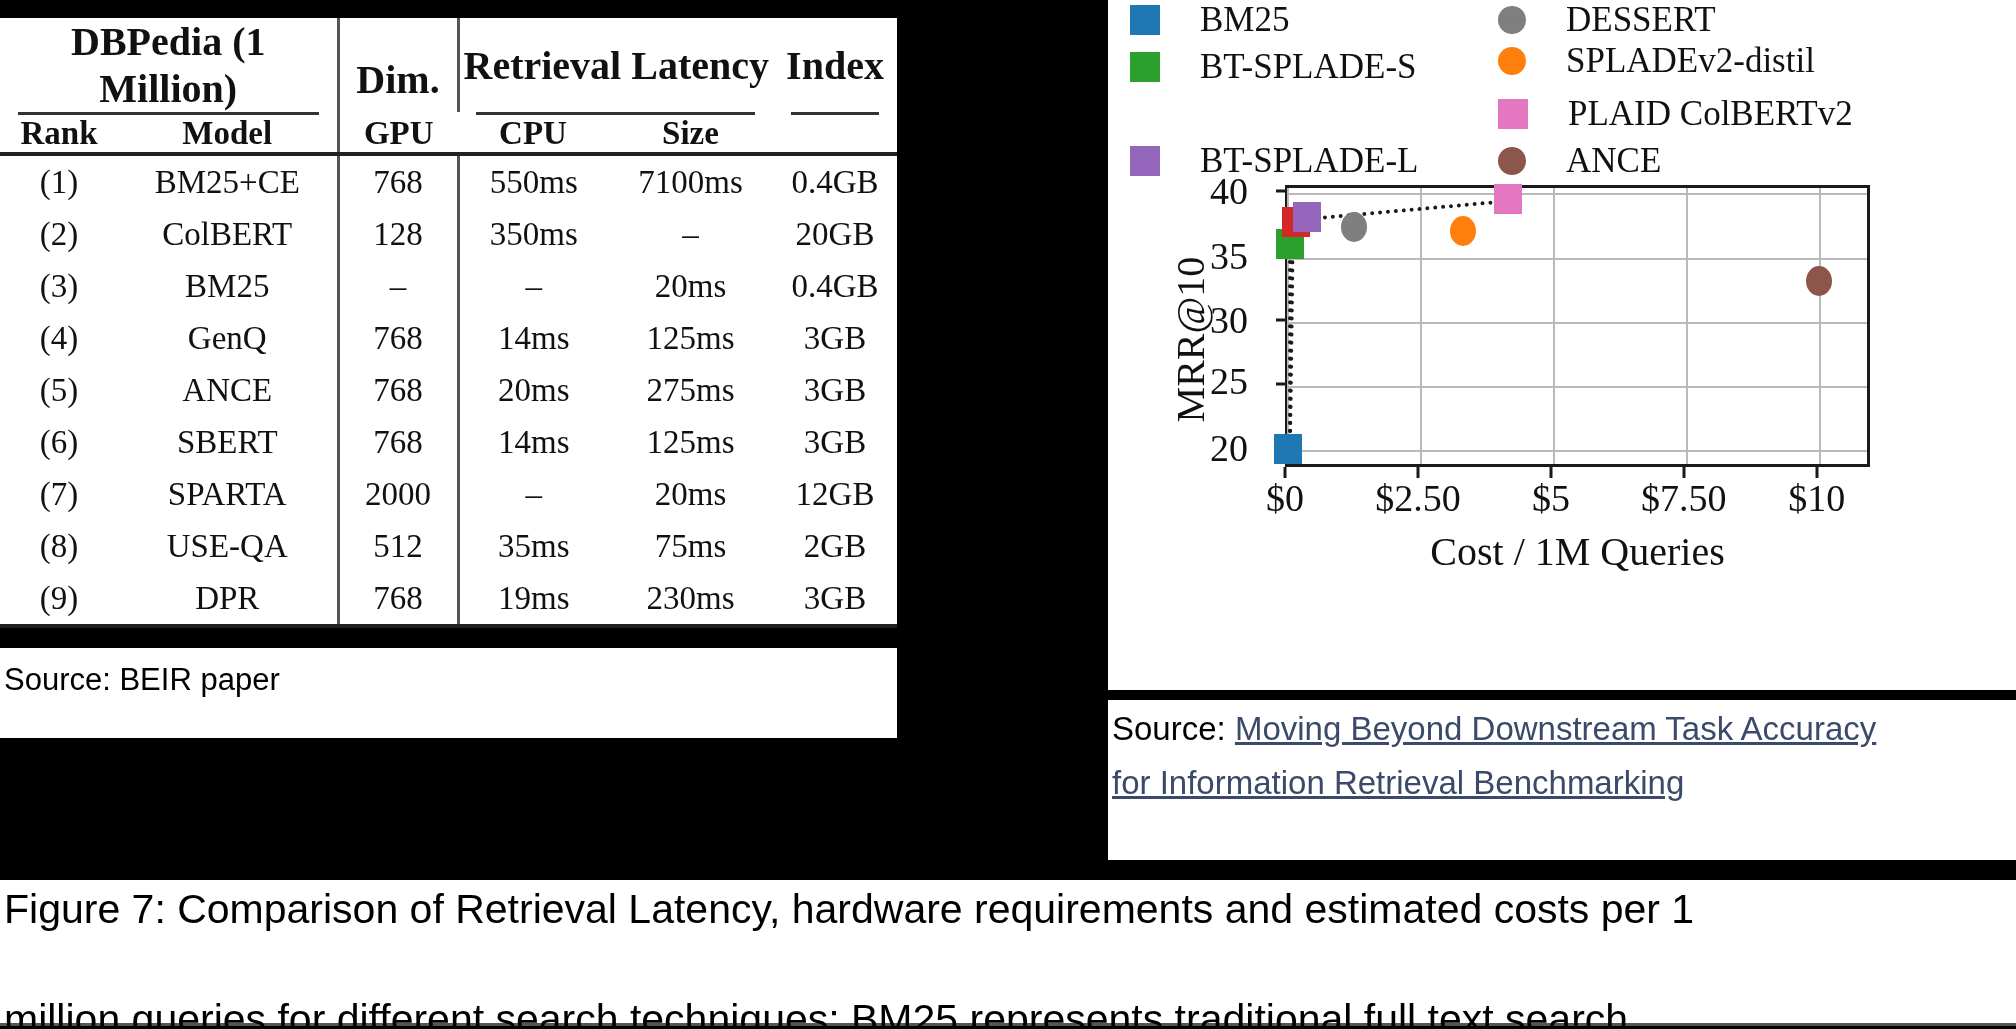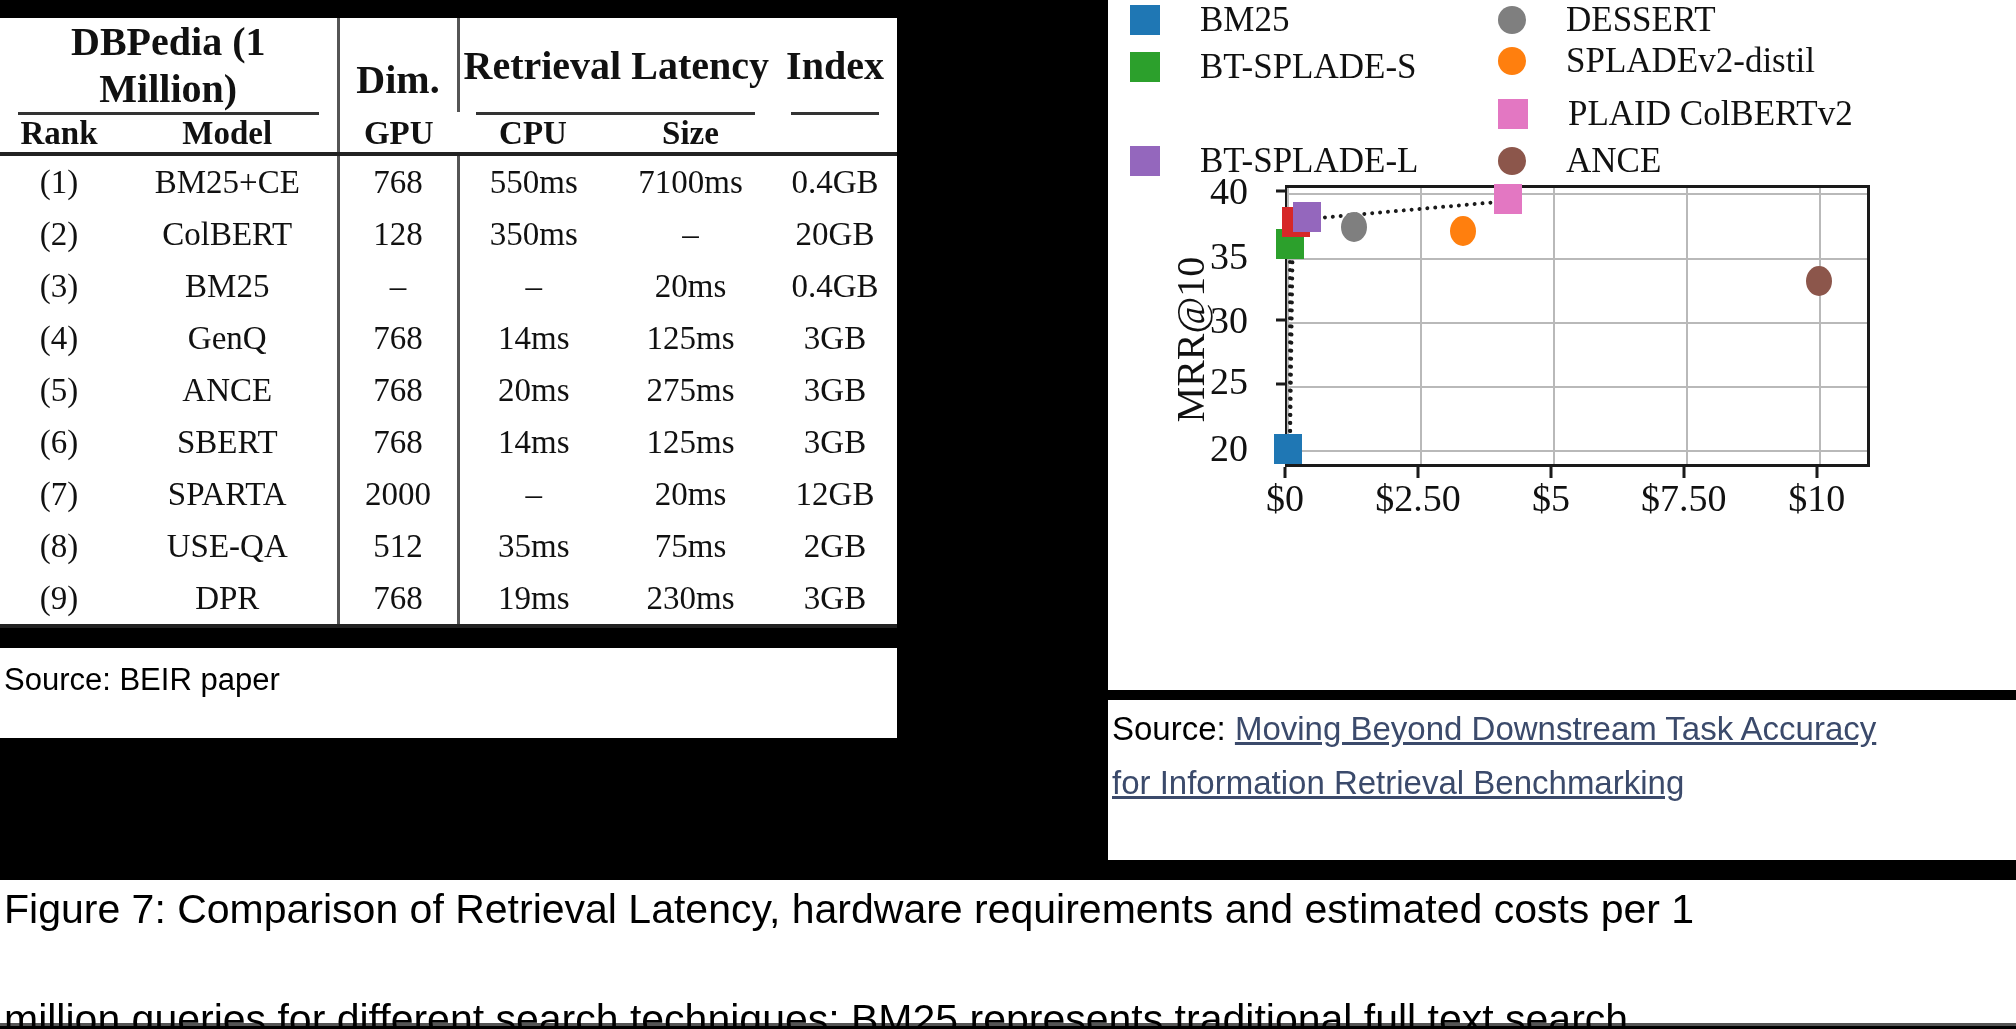--- a/index.html
+++ b/index.html
@@ -304,20 +304,21 @@
         <div class="dotline" style="left: 199.336px; top: 41.0455px; width: 201.827px; transform: rotate(-5.1012deg);"></div>
         <div class="pt sq" title="BM25" style="left: 179.659px; top: 273.055px; background: rgb(31, 119, 180);"></div>
         <div class="pt sq" title="BT-SPLADE-S" style="left: 182.318px; top: 67.9636px; background: rgb(44, 160, 44);"></div>
         <div class="pt sq" title="BT-SPLADE-M" style="left: 187.636px; top: 46.1727px; background: rgb(214, 39, 40);"></div>
         <div class="pt sq" title="BT-SPLADE-L" style="left: 199.336px; top: 41.0455px; background: rgb(148, 103, 189);"></div>
         <div class="pt ci" title="DESSERT" style="left: 246.136px; top: 51.3px; background: rgb(127, 127, 127);"></div>
         <div class="pt ci" title="SPLADEv2-distil" style="left: 355.159px; top: 55.1455px; background: rgb(255, 127, 14);"></div>
         <div class="pt sq" title="PLAID ColBERTv2" style="left: 400.364px; top: 23.1px; background: rgb(227, 119, 194);"></div>
         <div class="pt ci" title="ANCE" style="left: 711.477px; top: 105.136px; background: rgb(140, 86, 75);"></div>
       </div>
+    <div id="xlabel">Cost / 1M Queries</div>
   </div>
 </div>
 
 <div class="panel" id="right-source">
   <div class="line l1"><span>Source: </span><span class="srclink">Moving Beyond Downstream Task Accuracy</span></div>
   <div class="line l2"><span class="srclink">for Information Retrieval Benchmarking</span></div>
 </div>
 
 <div id="caption">
   <div class="cl cl1">Figure 7: Comparison of Retrieval Latency, hardware requirements and estimated costs per 1</div>

